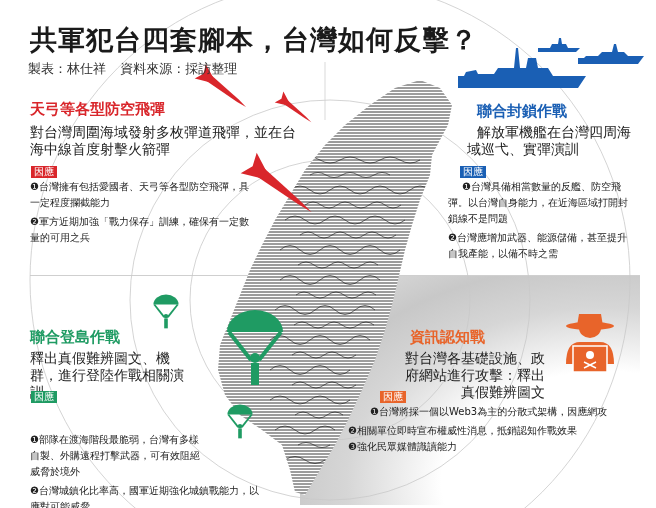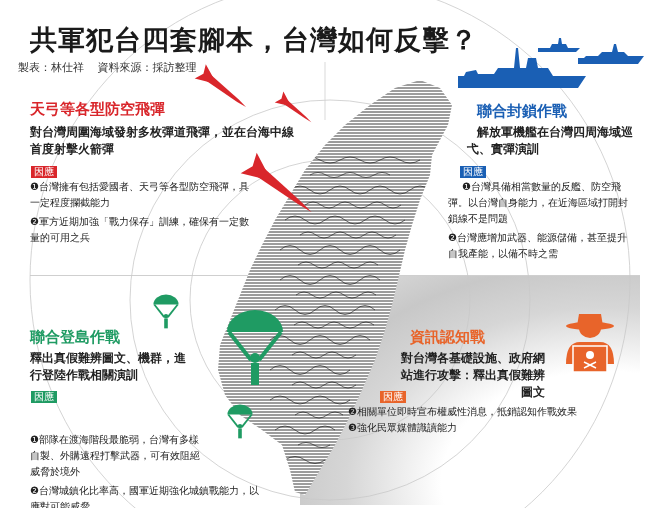--- a/index.html
+++ b/index.html
@@ -17,28 +17,28 @@
 
   .h-divider { position: absolute; left: 30px; top: 275px; width: 590px; height: 1px; background: #cfcfcf; }
 
   svg.bg { position: absolute; left: 0; top: 0; }
 
   .title {
     position: absolute; left: 30px; top: 22px;
     font-family: "DejaVu Serif", "Liberation Serif", serif; font-size: 27px; font-weight: bold;
     color: #1a1a1a; letter-spacing: 1px; white-space: nowrap;
   }
-  .credits { position: absolute; left: 18px; top: 60px; font-size: 11px; color: #333; white-space: nowrap; }
+  .credits { position: absolute; left: 28px; top: 60px; font-size: 13px; color: #333; white-space: nowrap; }
   .credits span { margin-right: 10px; }
 
   .sec-title {
     position: absolute; font-family: "DejaVu Serif", "Liberation Serif", serif;
     font-size: 15px; font-weight: bold; white-space: nowrap;
   }
-  .sec-desc { position: absolute; font-size: 12px; font-weight: bold; line-height: 17px; color: #222; }
+  .sec-desc { position: absolute; font-size: 14px; font-weight: normal; line-height: 17px; color: #222; }
   .badge {
     position: absolute; font-size: 10px; color: #fff; padding: 1px 3px; line-height: 10px;
   }
   .resp { position: absolute; font-size: 10px; line-height: 16px; color: #222; }
   .resp p { margin-bottom: 3px; }
 
   .red { color: #d9262b; }
   .blue { color: #1a5fb4; }
   .green { color: #1f9b63; }
   .orange { color: #e8642a; }
@@ -187,17 +187,18 @@
   <div class="badge" style="left:31px;top:391px;background:#1f9b63;">因應</div>
   <div class="resp" style="left:30px;top:404px;width:230px;margin-top:28px;">
     <p style="width:175px;">❶部隊在渡海階段最脆弱，台灣有多樣自製、外購遠程打擊武器，可有效阻絕威脅於境外</p>
     <p>❷台灣城鎮化比率高，國軍近期強化城鎮戰能力，以應對可能威脅</p>
   </div>
 
   <div class="sec-title orange" style="left:410px;top:328px;">資訊認知戰</div>
   <div class="sec-desc" style="left:395px;top:350px;width:150px;text-align:right;">對台灣各基礎設施、政府網站進行攻擊：釋出真假難辨圖文</div>
   <div class="badge" style="left:380px;top:391px;background:#e8642a;">因應</div>
   <div class="resp" style="left:348px;top:404px;width:270px;">
+    <p style="text-indent:22px;">❶台灣將採一個以Web3為主的分散式架構，因應網攻</p>
     <p style="margin-bottom:0;">❷相關單位即時宣布權威性消息，抵銷認知作戰效果</p>
     <p>❸強化民眾媒體識讀能力</p>
   </div>
 
 </div>
 
 </body></html>

